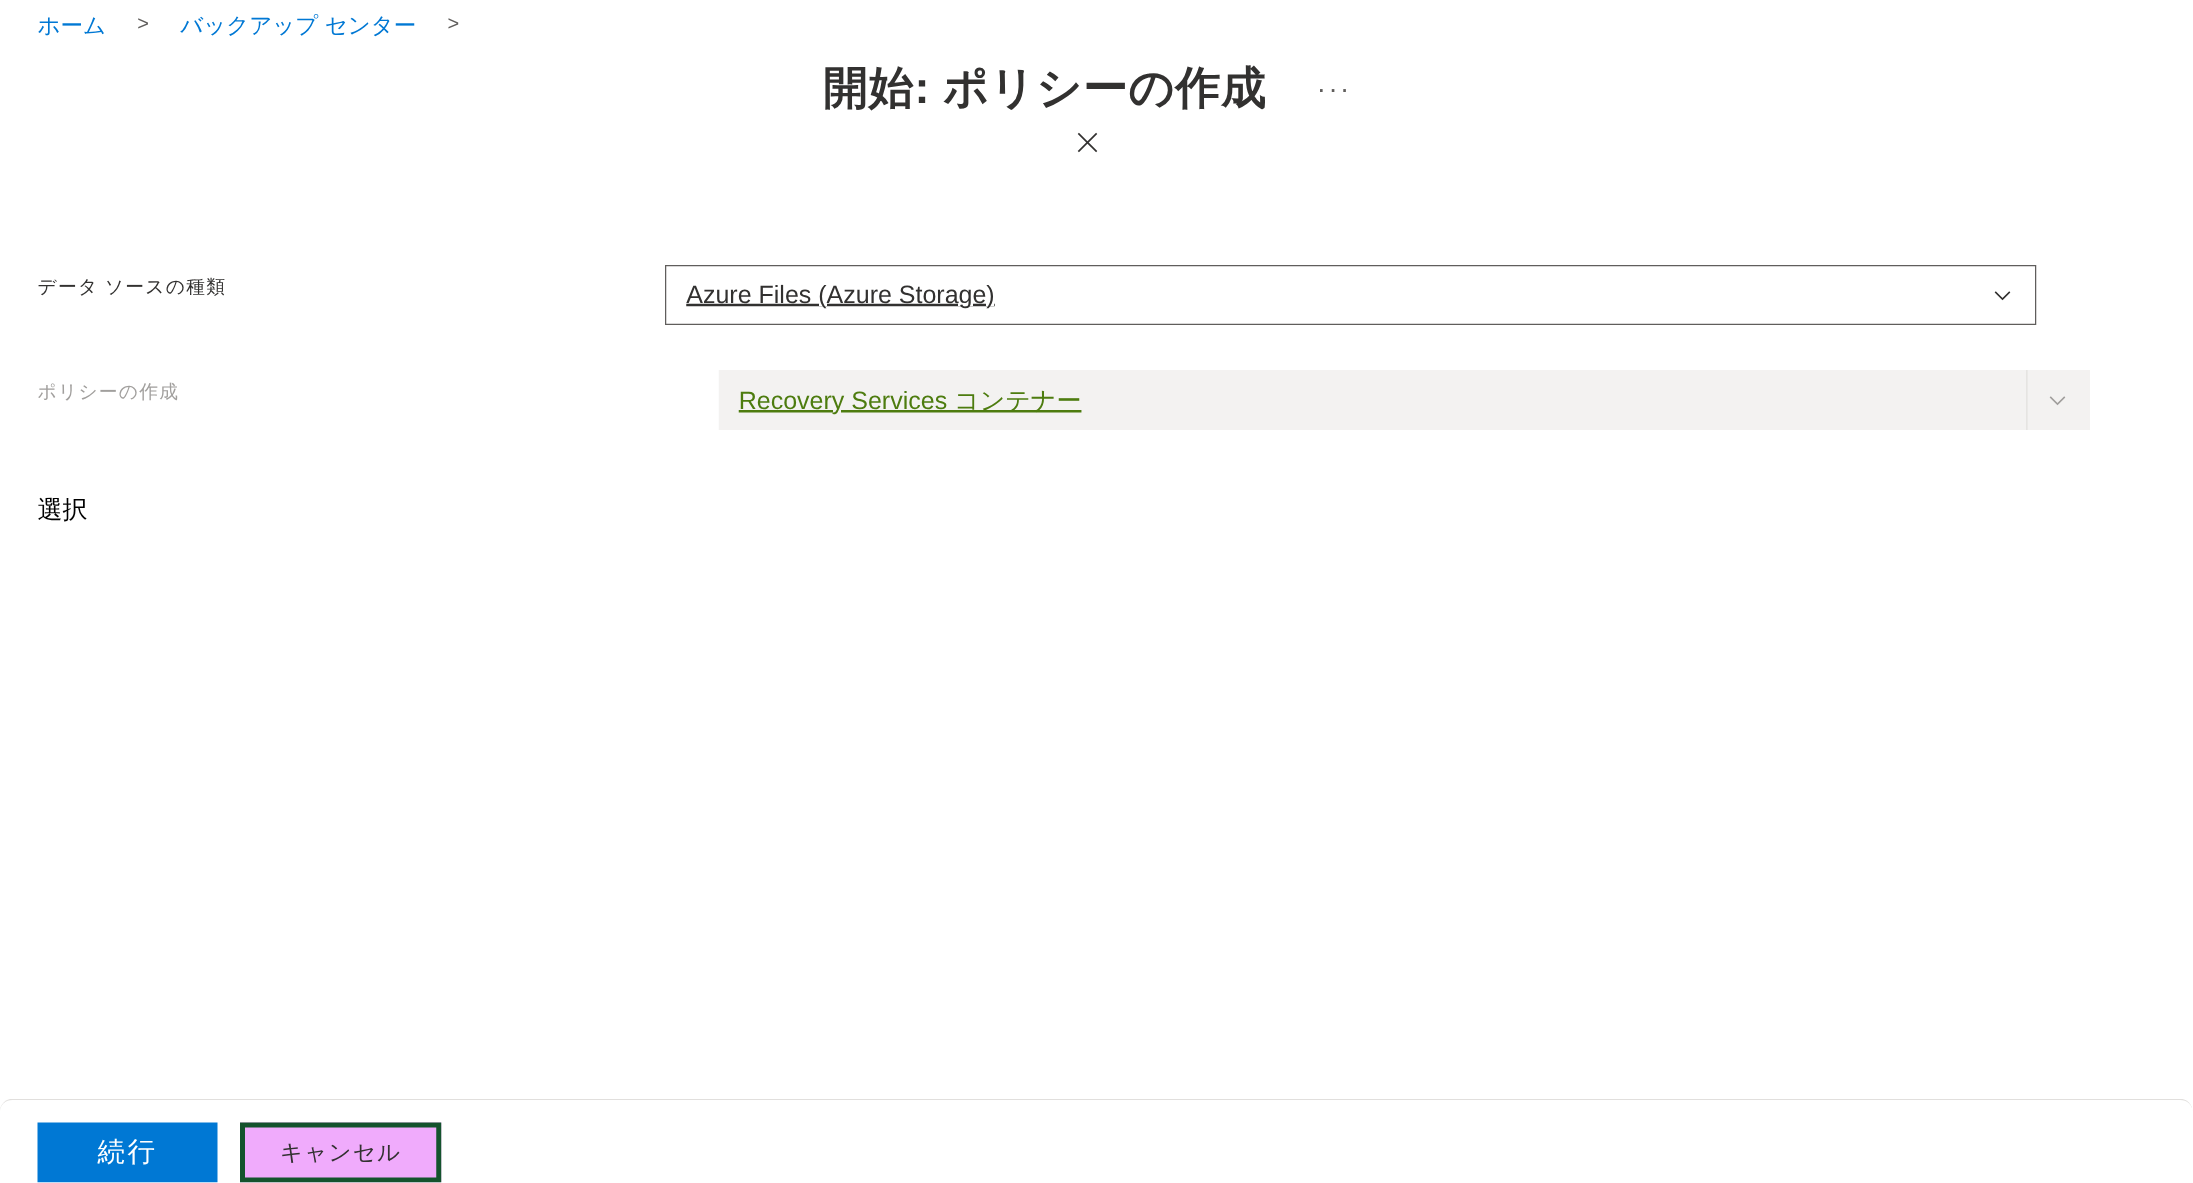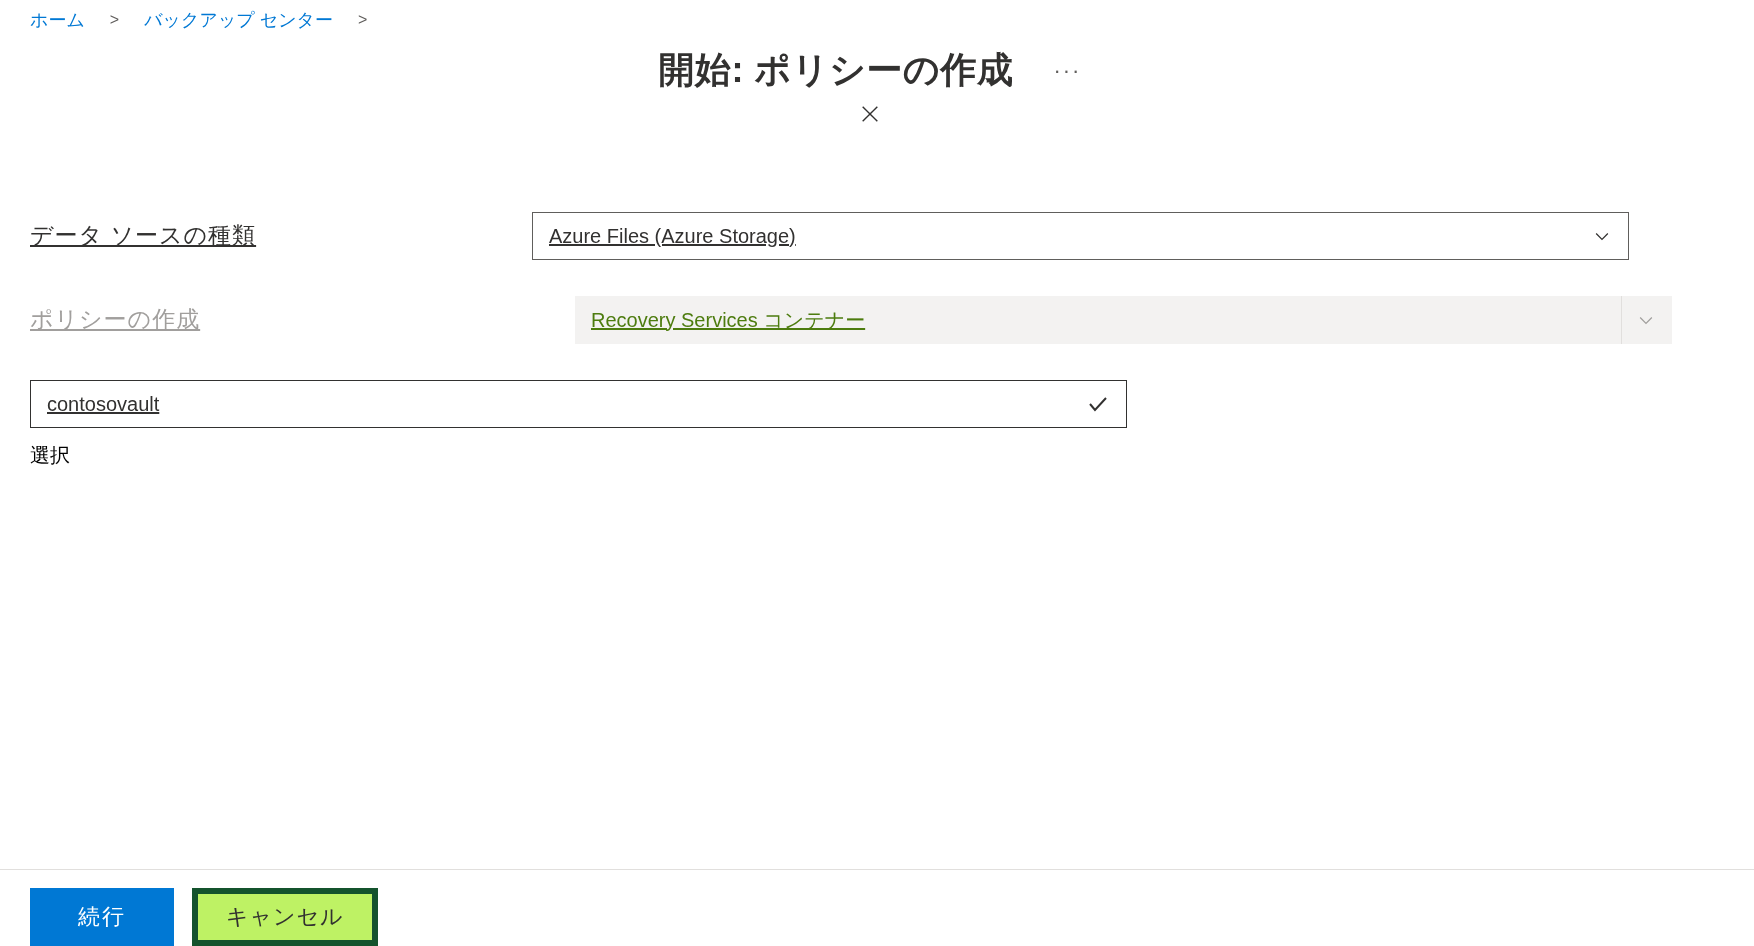--- a/index.html
+++ b/index.html
@@ -63,25 +63,24 @@
     .form-area {
       padding: 40px 30px 0;
     }
     .form-row {
       display: flex;
       align-items: flex-start;
       margin-bottom: 36px;
     }
     .form-label {
       width: 502px;
-      font-size: 23px;
+      font-size: 15px;
       color: #323130;
       padding-top: 8px;
       letter-spacing: 1px;
-      text-decoration: underline;
     }
     .form-label.disabled {
       color: #a19f9d;
     }
     .required {
       color: #a4262c;
       margin-left: 2px;
     }
     .form-control {
       flex: 1;
@@ -140,36 +139,37 @@
     }
     .footer {
       position: absolute;
       bottom: 0;
       left: 0;
       right: 0;
       border-top: 1px solid #e1dfdd;
       padding: 18px 30px 0;
       display: flex;
       gap: 18px;
+      border-radius: 10px;
     }
     .btn-primary {
       background: #0078d4;
       color: #ffffff;
       border: none;
       padding: 8px 48px;
       font-size: 22px;
       cursor: pointer;
       letter-spacing: 2px;
     }
     .btn-secondary {
-      background: #bef264;
-      color: #323130;
-      border: 6px solid #14532d;
+      background: #f0abfc;
+      color: #323130;
+      border: 4px solid #14532d;
       padding: 8px 28px;
-      font-size: 22px;
+      font-size: 18px;
       cursor: pointer;
       letter-spacing: 1px;
     }
   </style>
 </head>
 <body>
 
 <div class="breadcrumb">
   <a href="#">ホーム</a>
   <span class="sep">&gt;</span>
@@ -213,26 +213,20 @@
           <svg class="chevron-icon" viewBox="0 0 24 24" fill="none" stroke="#a19f9d" stroke-width="1.5">
             <polyline points="5 9 12 16 19 9"></polyline>
           </svg>
         </span>
       </div>
     </div>
   </div>
 
   <div class="form-row">
     <div class="form-control">
-      <div class="dropdown selected">
-        <span class="dropdown-text">contosovault</span>
-        <svg class="check-icon" viewBox="0 0 24 24" fill="none" stroke="#323130" stroke-width="2">
-          <polyline points="4 12 9 18 20 6"></polyline>
-        </svg>
-      </div>
       <a href="#" class="select-link">選択</a>
     </div>
   </div>
 
 </div>
 
 <div class="footer">
   <button class="btn-primary">続行</button>
   <button class="btn-secondary">キャンセル</button>
 </div>

